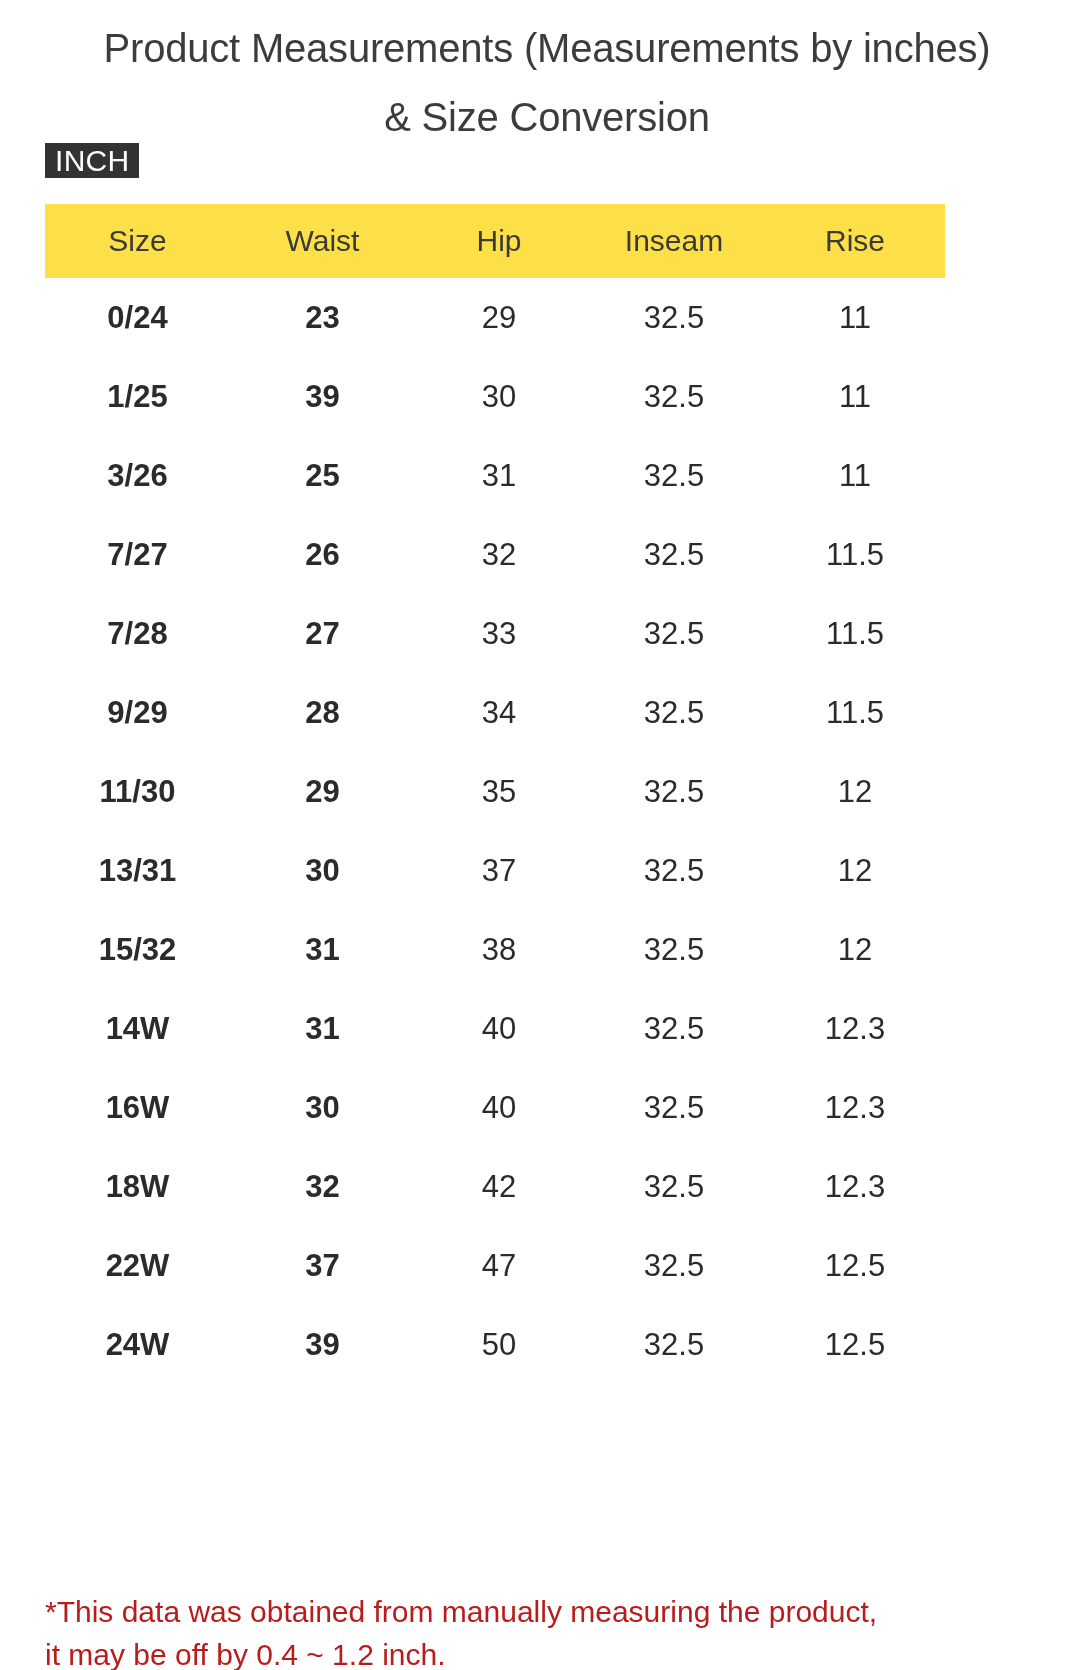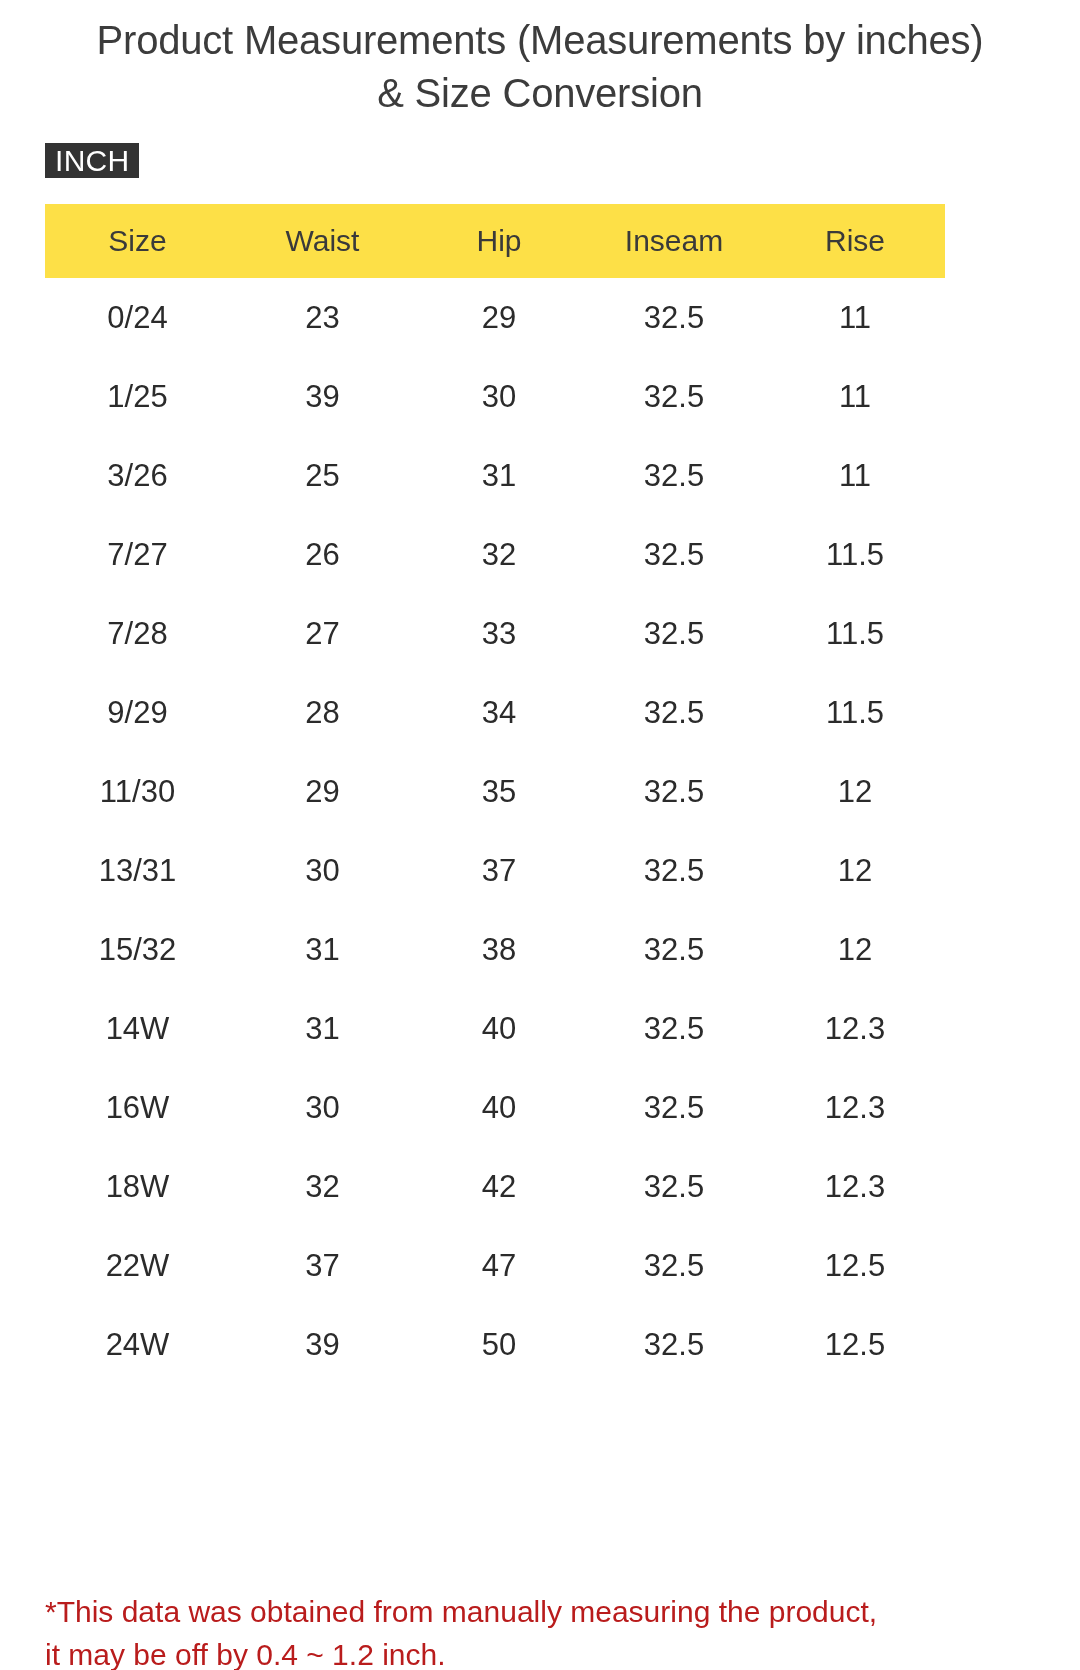--- a/index.html
+++ b/index.html
@@ -20,26 +20,26 @@
     position:relative;
     width:1080px;
     height:1670px;
     background:#ffffff;
     overflow:hidden;
   }
 
   
   .chart-title {
     position:absolute;
-    left:90px;
+    left:97px;
     top:14px;
     width:900px;
     text-align:center;
     font-size:40px;
-    line-height:53px;
+    line-height:69px;
     font-weight:400;
     color:#3c3c3c;
     letter-spacing:-0.2px;
   }
 
   
   .unit-badge {
     position:absolute;
     left:45px;
     top:143px;
@@ -84,21 +84,21 @@
     font-weight:400;
     color:#2b2b2b;
     text-align:center;
     vertical-align:middle;
     border:0;
   }
 
   
   .size-table td.c-size,
   .size-table td.c-waist {
-    font-weight:400;
+    font-weight:700;
   }
 
   
   col.w-size   { width:185px; }
   col.w-waist  { width:185px; }
   col.w-hip    { width:168px; }
   col.w-inseam { width:182px; }
   col.w-rise   { width:180px; }
 
   

